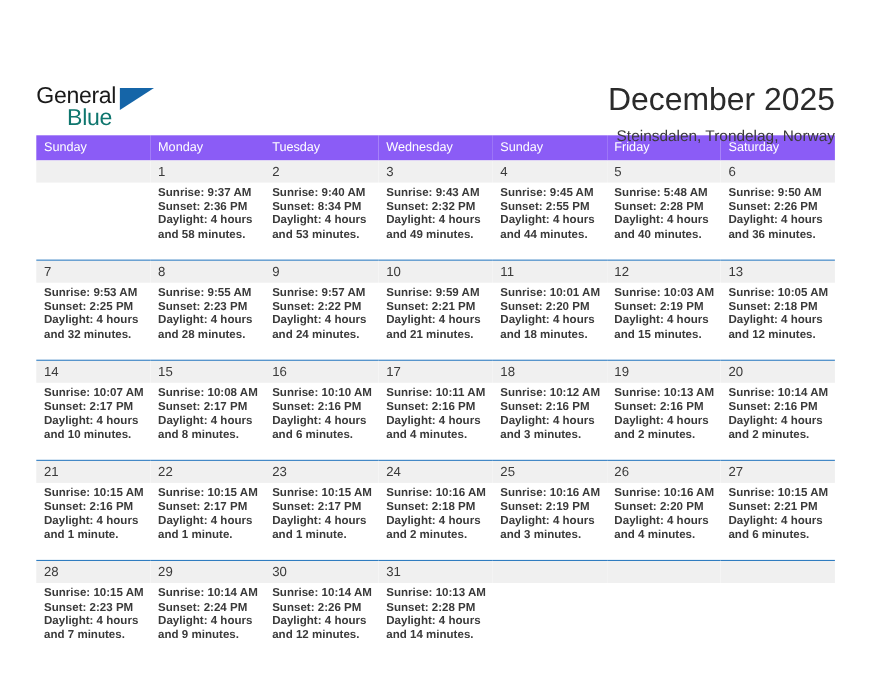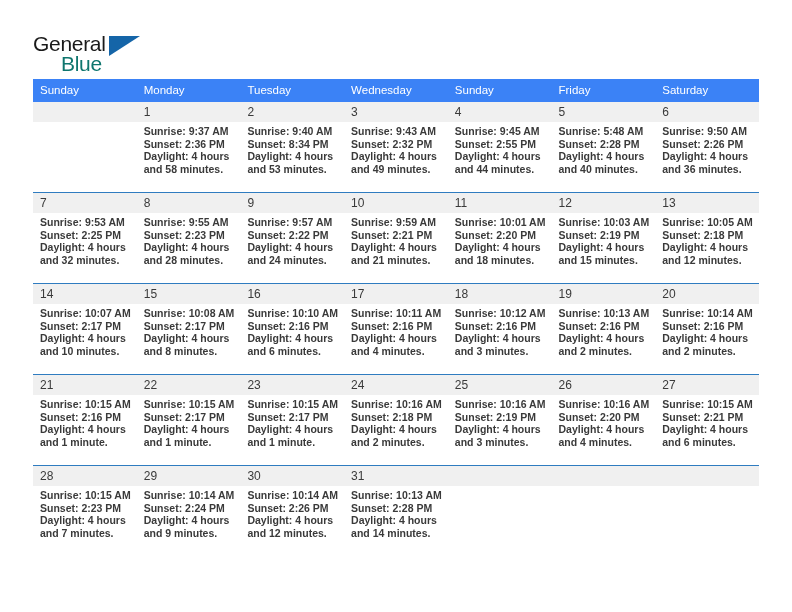--- a/index.html
+++ b/index.html
@@ -19,24 +19,25 @@
     width: 792px;
     height: 612px;
     box-sizing: border-box;
     padding: 0 33px;
   }
 
   
   .header {
     display: flex;
     align-items: flex-start;
-    justify-content: space-between;
+    justify-content: center;
     padding-top: 30px;
     height: 74px;
     box-sizing: border-box;
+    margin-top: 44px;
   }
   .brand {
     position: relative;
     width: 120px;
     height: 50px;
     flex: 0 0 auto;
   }
   .brand-general {
     position: absolute;
     left: 0;
@@ -85,21 +86,21 @@
   }
 
   
   .calendar {
     width: 726px;
     border-collapse: collapse;
     table-layout: fixed;
     margin-top: 5px;
   }
   .calendar th {
-    background: #3b82f6;
+    background: #8b5cf6;
     color: #ffffff;
     font-size: 11.5px;
     font-weight: normal;
     text-align: left;
     padding: 5px 0 5px 7px;
     line-height: 13px;
     border: none;
   }
   .calendar td {
     vertical-align: top;
@@ -146,20 +147,24 @@
 <div class="page">
 
   <div class="header">
 
     <div class="brand">
       <span class="brand-general">General</span>
       <span class="brand-triangle"></span>
       <span class="brand-blue">Blue</span>
     </div>
 
+    <div class="titles">
+      <div class="cal-title">December 2025</div>
+      <div class="cal-subtitle">Steinsdalen, Trondelag, Norway</div>
+    </div>
 
   </div>
 
   <table class="calendar">
     <thead>
       <tr id="weekday-row">
           <th>Sunday</th>
           <th>Monday</th>
           <th>Tuesday</th>
           <th>Wednesday</th>

